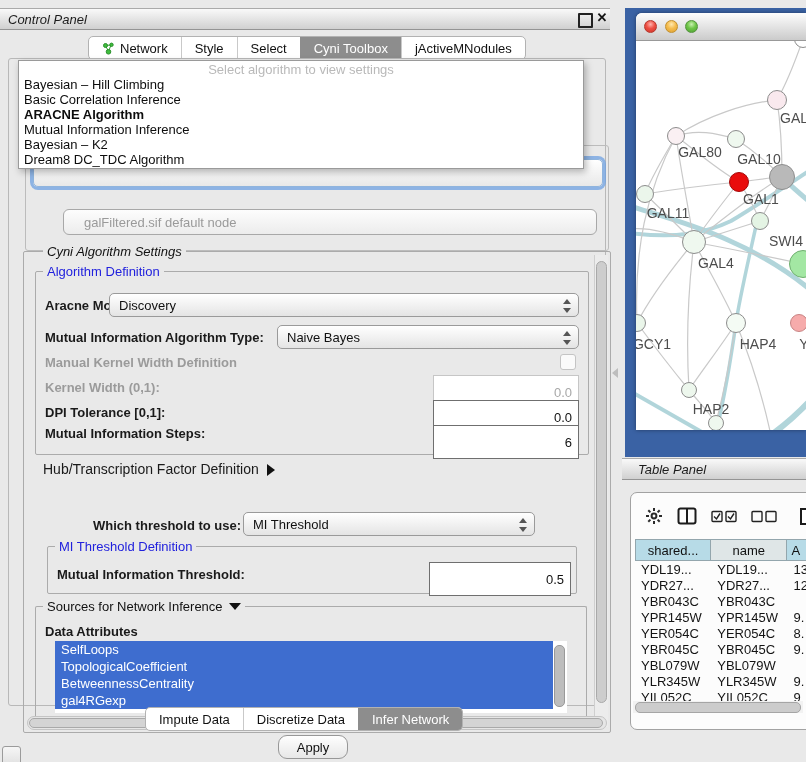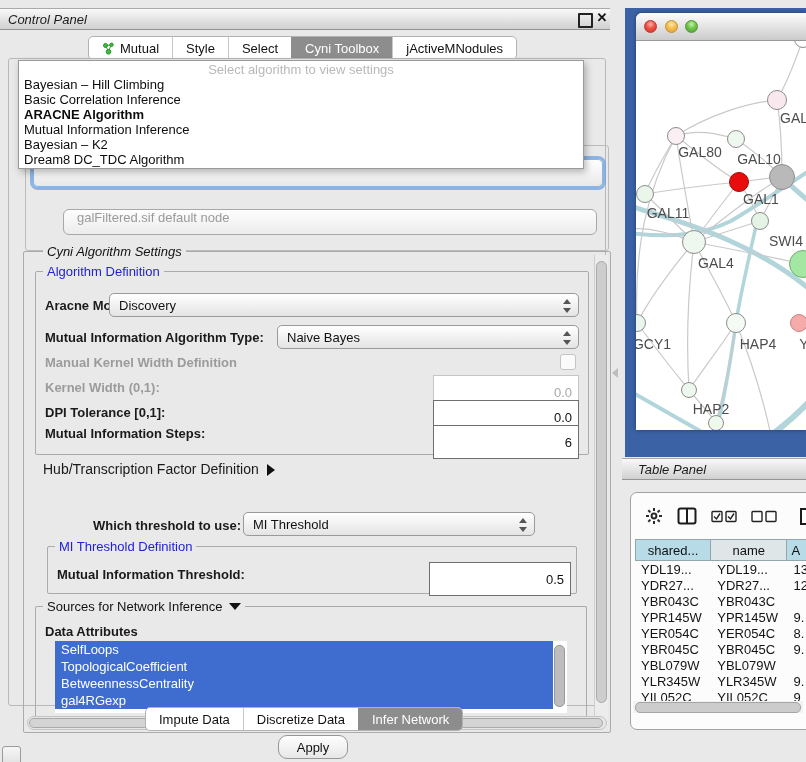--- a/index.html
+++ b/index.html
@@ -13,21 +13,21 @@
   .tabrow{position:absolute;display:flex;border:1px solid #b2b2b2;border-radius:5px;background:#fff;overflow:hidden;height:22px;}
   .tabrow .seg{display:flex;align-items:center;padding:0 13px;font-size:13px;color:#111;border-left:1px solid #c9c9c9;white-space:nowrap;}
   .tabrow .seg:first-child{border-left:none;}
   .tabrow .seg.sel{background:#8d8d8d;color:#fff;border-left-color:#8d8d8d;}
   #top-tabs{left:88px;top:36px;}
   #bottom-tabs{left:145px;top:707px;}
   #cp-content{position:absolute;left:8px;top:58px;width:598px;height:648px;background:#e9e9e9;border:1px solid #b8b8b8;border-radius:3px;box-sizing:border-box;}
   
   #bg-group{position:absolute;left:16px;top:86px;width:582px;height:104px;border:1px solid #bcbcbc;border-radius:3px;}
   #bg-combo-focus{position:absolute;left:24px;top:100px;width:568px;height:26px;border:1px solid #8fb4dd;border-radius:5px;background:linear-gradient(#fff,#e8e8e8);box-shadow:0 0 0 3px rgba(110,160,225,.75);}
-  #bg-combo2{position:absolute;left:54px;top:150px;width:534px;height:26px;border:1px solid #a8a8a8;border-radius:6px;background:linear-gradient(#fdfdfd,#ececec);font-size:13px;color:#9a9a9a;display:flex;align-items:flex-start;padding-left:13px;box-sizing:border-box;}
+  #bg-combo2{position:absolute;left:54px;top:150px;width:534px;height:26px;border:1px solid #a8a8a8;border-radius:6px;background:linear-gradient(#fdfdfd,#ececec);font-size:13px;color:#9a9a9a;display:flex;align-items:center;padding-left:20px;box-sizing:border-box;}
   
   #algo-popup{position:absolute;left:18px;top:60px;width:564px;height:107px;background:#fff;border:1px solid #9a9a9a;box-shadow:2px 3px 7px rgba(0,0,0,.28);z-index:50;}
   #popup-ph{height:16px;text-align:center;color:#b9b9b9;font-size:13px;line-height:17px;}
   .popup-item{height:15px;line-height:15px;font-size:13px;color:#0d0d0d;padding-left:5px;white-space:nowrap;}
   .popup-item.bold{font-weight:bold;}
   
   .group{position:absolute;border:1px solid #ababab;border-radius:2px;}
   .legend{position:absolute;top:-8px;background:#e9e9e9;padding:0 4px;font-size:13px;white-space:nowrap;}
   #settings-group{left:14px;top:192px;width:586px;height:480px;}
   .lbl{position:absolute;font-size:13px;font-weight:bold;color:#1a1a1a;white-space:nowrap;}
@@ -108,21 +108,21 @@
             <g stroke="#2f9e2f" stroke-width="1">
               <line x1="3.5" y1="3.5" x2="9" y2="3"></line>
               <line x1="3.5" y1="3.5" x2="6.5" y2="9.5"></line>
               <line x1="9" y1="3" x2="6.5" y2="9.5"></line>
             </g>
             <circle cx="3.5" cy="3.5" r="2" fill="#3dbd3d" stroke="#2a8f2a"></circle>
             <circle cx="9.5" cy="2.8" r="1.7" fill="#3dbd3d" stroke="#2a8f2a"></circle>
             <circle cx="6.5" cy="9.8" r="2.3" fill="#3dbd3d" stroke="#2a8f2a"></circle>
           </svg>
       </span>
-      <span>Mutual</span>
+      <span>Network</span>
     </div>
     <div class="seg">
         <span>Style</span>
       </div>
     <div class="seg">
         <span>Select</span>
       </div>
     <div class="seg sel">
         <span>Cyni Toolbox</span>
       </div>

